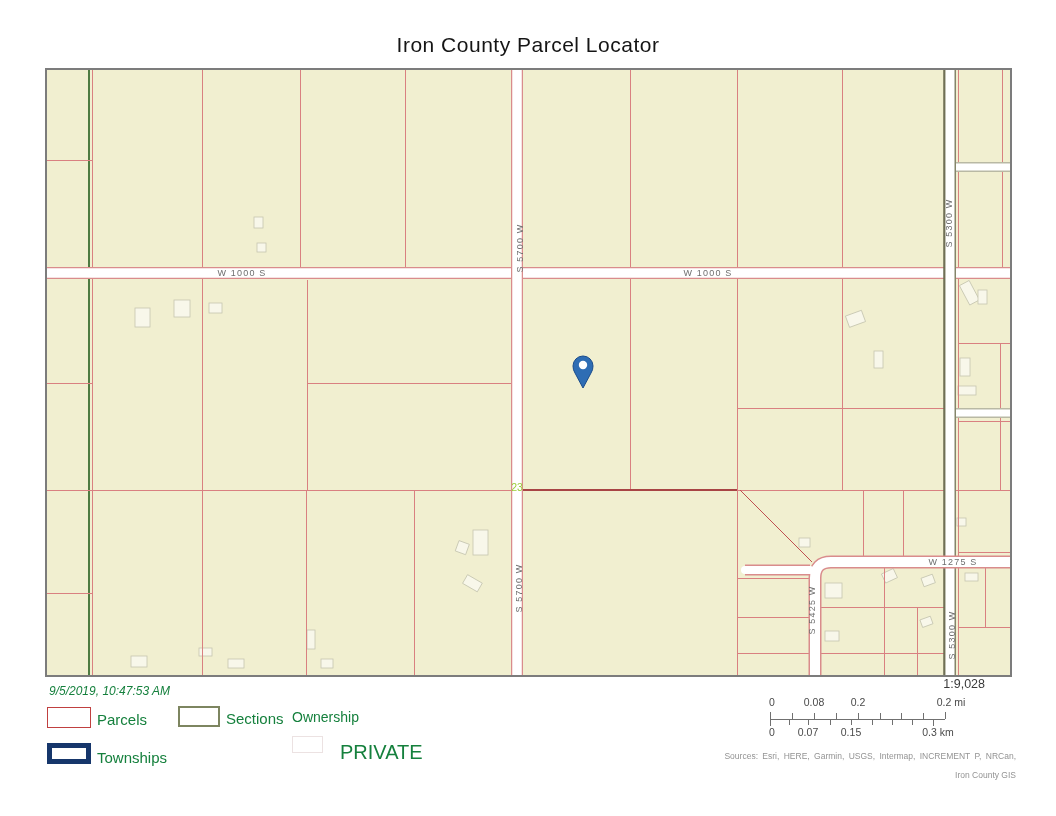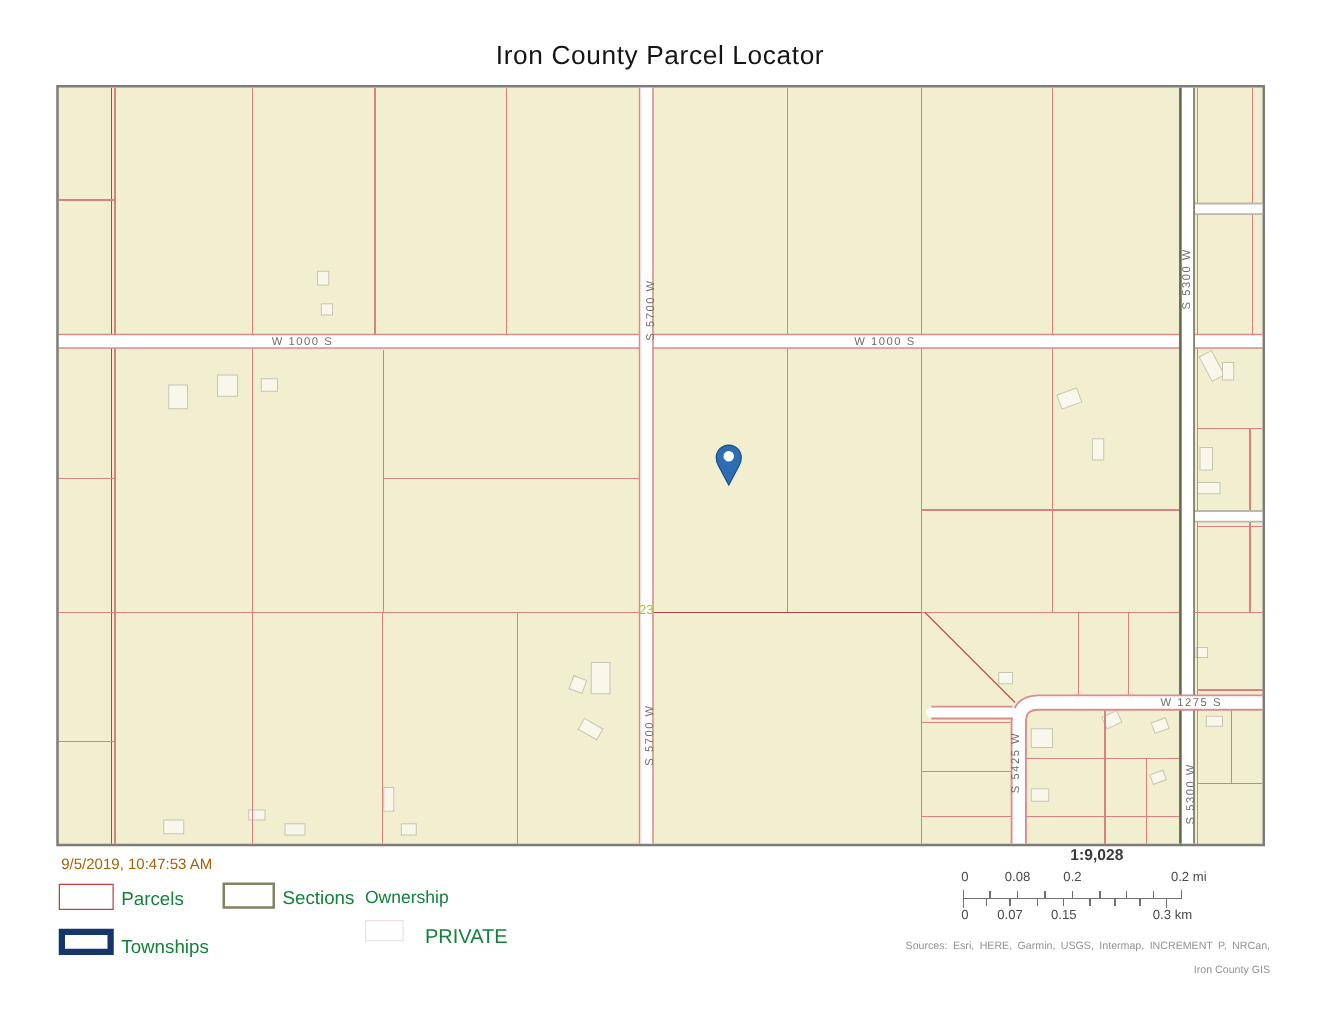--- a/index.html
+++ b/index.html
@@ -2,35 +2,35 @@
 <html><head>
 <meta charset="utf-8">
 <style>
   html,body{margin:0;padding:0;}
   body{width:1056px;height:816px;background:#ffffff;font-family:"Liberation Sans",sans-serif;overflow:hidden;}
   .canvas{position:relative;width:1056px;height:816px;background:#ffffff;}
   .title{position:absolute;top:33px;left:0;width:1056px;text-align:center;font-size:21px;font-weight:400;color:#151515;margin:0;letter-spacing:.5px;}
   .map-frame{position:absolute;left:45px;top:68px;width:963px;height:605px;border:2px solid #7c7c7c;background:#f1efd0;}
   .map-frame svg{display:block;}
 
-  .timestamp{position:absolute;left:49px;top:684px;font-size:12px;color:#a16207;}
+  .timestamp{position:absolute;left:49px;top:684px;font-size:12px;color:#15803d;font-style:italic;}
 
   .swatch{position:absolute;background:#ffffff;box-sizing:border-box;}
   .sw-parcels{left:47px;top:707px;width:44px;height:21px;border:1px solid #c04040;}
   .sw-sections{left:178px;top:706px;width:42px;height:21px;border:2px solid #7d8560;}
   .sw-townships{left:47px;top:743px;width:44px;height:21px;border:5px solid #16366b;}
   .sw-private{left:292px;top:736px;width:31px;height:17px;border:1px solid #ece2e2;}
   .lgl{position:absolute;color:#15803d;}
   .l-parcels{left:97px;top:711px;font-size:15px;}
   .l-sections{left:226px;top:710px;font-size:15px;}
   .l-ownership{left:292px;top:709px;font-size:14px;}
-  .l-private{left:340px;top:741px;font-size:16px;}
+  .l-private{left:340px;top:741px;font-size:20px;}
   .l-townships{left:97px;top:749px;font-size:15px;}
 
-  .scale-ratio{position:absolute;left:770px;top:677px;width:215px;text-align:center;font-size:12.5px;color:#3a3a3a;font-weight:bold;}
+  .scale-ratio{position:absolute;left:770px;top:677px;width:215px;text-align:right;font-size:12.5px;color:#3a3a3a;}
   .scalebar{position:absolute;left:770px;top:694px;width:230px;height:50px;}
   .scalebar .lab{position:absolute;transform:translateX(-50%);font-size:10.5px;color:#4a4a4a;white-space:nowrap;}
   .mi-row{top:2px;} .km-row{top:32px;}
   .ticks{position:absolute;left:0;top:17px;}
 
   .attrib{position:absolute;left:408px;width:608px;text-align:right;color:#939393;}
   .attrib-1{top:751px;font-size:8.5px;word-spacing:2px;}
   .attrib-2{top:770px;font-size:8.5px;}
   .attrib-3{top:782px;font-size:8.5px;}
 </style>

